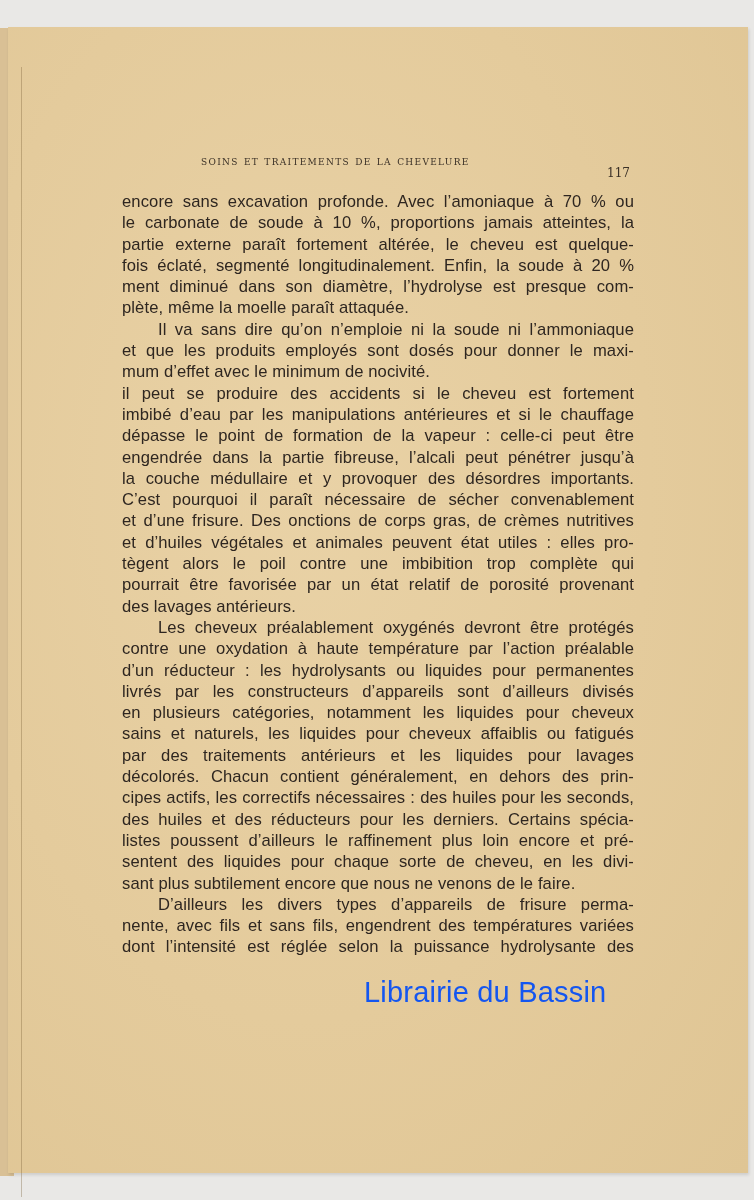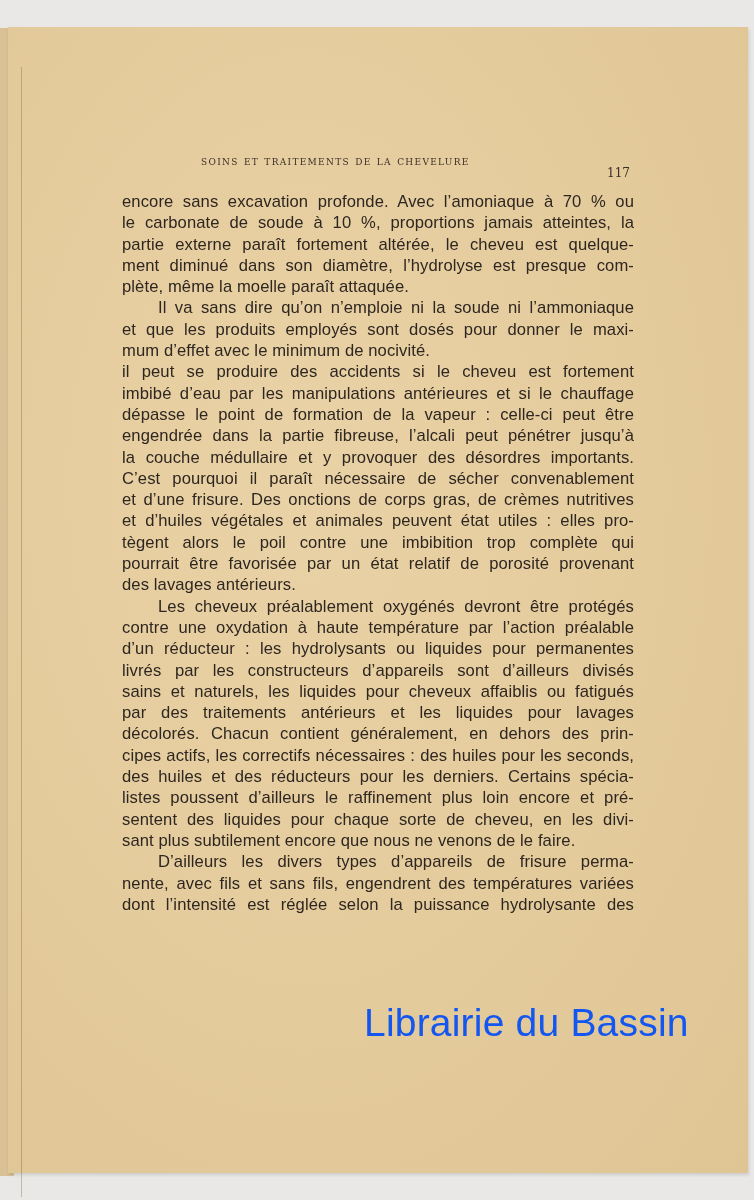--- a/index.html
+++ b/index.html
@@ -86,23 +86,23 @@
     }
     .line.last {
       text-align-last: left;
     }
     .line.indent {
       padding-left: 36px;
     }
     .watermark {
       position: absolute;
       left: 364px;
-      top: 1003px;
+      top: 972px;
       font-family: "Liberation Sans", sans-serif;
-      font-size: 39px;
+      font-size: 29px;
       color: #1456f0;
       letter-spacing: 0.2px;
       line-height: 40px;
       white-space: nowrap;
     }
   </style>
 </head>
 <body>
 
 <div class="page-under"></div>
@@ -113,20 +113,21 @@
 <div class="running-head">
   <span class="running-title">SOINS ET TRAITEMENTS DE LA CHEVELURE</span>
   <span class="page-number">117</span>
 </div>
 
 <div class="text-block">
   <div>
     <span class="line">encore sans excavation profonde. Avec l’amoniaque à 70 % ou</span>
     <span class="line">le carbonate de soude à 10 %, proportions jamais atteintes, la</span>
     <span class="line">partie externe paraît fortement altérée, le cheveu est quelque-</span>
+    <span class="line">fois éclaté, segmenté longitudinalement. Enfin, la soude à 20 %</span>
     <span class="line">ment diminué dans son diamètre, l’hydrolyse est presque com-</span>
     <span class="line last">plète, même la moelle paraît attaquée.</span>
   </div>
   <div>
     <span class="line indent">Il va sans dire qu’on n’emploie ni la soude ni l’ammoniaque</span>
     <span class="line">et que les produits employés sont dosés pour donner le maxi-</span>
     <span class="line last">mum d’effet avec le minimum de nocivité.</span>
   </div>
   <div>
     <span class="line">il peut se produire des accidents si le cheveu est fortement</span>
@@ -139,20 +140,21 @@
     <span class="line">et d’huiles végétales et animales peuvent état utiles : elles pro-</span>
     <span class="line">tègent alors le poil contre une imbibition trop complète qui</span>
     <span class="line">pourrait être favorisée par un état relatif de porosité provenant</span>
     <span class="line last">des lavages antérieurs.</span>
   </div>
   <div>
     <span class="line indent">Les cheveux préalablement oxygénés devront être protégés</span>
     <span class="line">contre une oxydation à haute température par l’action préalable</span>
     <span class="line">d’un réducteur : les hydrolysants ou liquides pour permanentes</span>
     <span class="line">livrés par les constructeurs d’appareils sont d’ailleurs divisés</span>
+    <span class="line">en plusieurs catégories, notamment les liquides pour cheveux</span>
     <span class="line">sains et naturels, les liquides pour cheveux affaiblis ou fatigués</span>
     <span class="line">par des traitements antérieurs et les liquides pour lavages</span>
     <span class="line">décolorés. Chacun contient généralement, en dehors des prin-</span>
     <span class="line">cipes actifs, les correctifs nécessaires : des huiles pour les seconds,</span>
     <span class="line">des huiles et des réducteurs pour les derniers. Certains spécia-</span>
     <span class="line">listes poussent d’ailleurs le raffinement plus loin encore et pré-</span>
     <span class="line">sentent des liquides pour chaque sorte de cheveu, en les divi-</span>
     <span class="line last">sant plus subtilement encore que nous ne venons de le faire.</span>
   </div>
   <div>

